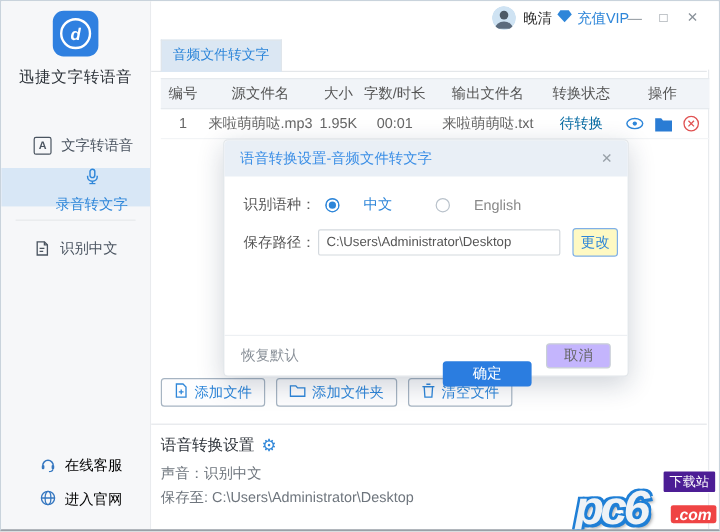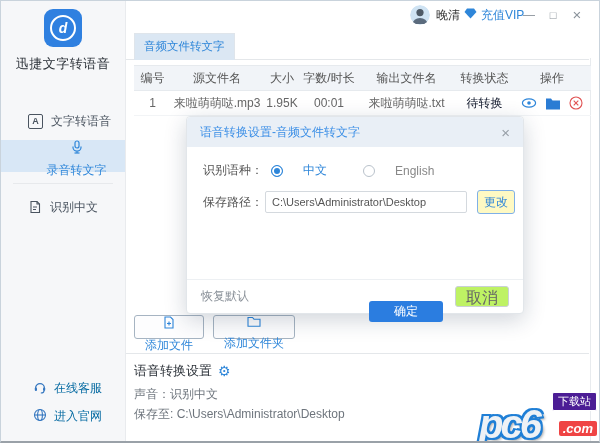--- a/index.html
+++ b/index.html
@@ -13,21 +13,21 @@
     display:flex;align-items:center;justify-content:center;}
   .logo-ring{width:22px;height:22px;border:2px solid #fff;border-radius:50%;display:flex;align-items:center;justify-content:center;
     color:#fff;font-weight:bold;font-style:italic;font-size:14px;line-height:1;}
   .app-name{position:absolute;top:54px;width:100%;text-align:center;font-size:13px;color:#2b3138;letter-spacing:.5px;}
   .nav-item{position:absolute;left:0;width:100%;height:32px;display:flex;align-items:center;gap:8px;
     padding-left:27px;box-sizing:border-box;color:#4a5460;cursor:pointer;}
   .nav-item.active{background:#d8e7f6;color:#2e86d9;}
   .nav-item .ic{display:flex;align-items:center;}
   .a-box{width:13px;height:13px;border:1px solid currentColor;border-radius:2px;font-size:9px;line-height:13px;text-align:center;font-weight:bold;}
   .sidebar-divider{position:absolute;left:12px;right:12px;top:182px;border-top:1px solid #e7e9ec;}
-  .side-foot{position:absolute;left:32px;display:flex;align-items:center;gap:7px;color:#0369a1;cursor:pointer;}
+  .side-foot{position:absolute;left:32px;display:flex;align-items:center;gap:7px;color:#000000;cursor:pointer;}
 
   
   .main{position:absolute;left:125px;top:0;right:0;height:100%;background:#fff;}
   .right-edge{position:absolute;top:57px;bottom:0;left:464px;width:1px;background:#e8ebee;}
 
   
   .topbar{position:absolute;top:0;left:0;right:0;height:28px;}
   .avatar{position:absolute;left:284px;top:4px;width:20px;height:20px;border-radius:50%;overflow:hidden;display:block;}
   .tb-name{position:absolute;left:310px;top:0;line-height:28px;color:#333;}
   .vip{position:absolute;left:338px;top:0;line-height:28px;color:#2e86d9;display:flex;align-items:center;gap:4px;cursor:pointer;}
@@ -44,27 +44,27 @@
   .thead,.trow{display:flex;height:24px;line-height:24px;}
   .thead{background:#f1f4f8;border-top:1px solid #e6eaee;border-bottom:1px solid #e6eaee;color:#555;}
   .trow{color:#666;border-bottom:1px solid #f2f4f6;}
   .c0{width:37px;text-align:center;}
   .c1{width:92px;text-align:center;overflow:hidden;white-space:nowrap;}
   .c2{width:38px;text-align:center;}
   .c3{width:56px;text-align:center;}
   .c4{width:99px;text-align:center;overflow:hidden;white-space:nowrap;}
   .c5{width:57px;text-align:center;}
   .c6{width:78px;display:flex;align-items:center;justify-content:center;gap:8px;}
-  .trow .c5{color:#0f172a;}
+  .trow .c5{color:#0369a1;}
   .op-ic{display:flex;align-items:center;cursor:pointer;}
 
   
   .toolbar{position:absolute;top:314px;left:8px;display:flex;gap:9px;}
   .tool-btn{height:24px;padding:0 10px;border:1px solid #a6b4c2;border-radius:3px;background:#fdfdfe;
-    color:#2e86d9;display:flex;align-items:center;gap:5px;font-size:12px;cursor:pointer;font-family:inherit;flex-direction:column;}
+    color:#2e86d9;display:flex;align-items:center;gap:5px;font-size:12px;cursor:pointer;font-family:inherit;}
   .main-divider{position:absolute;top:352px;left:0;right:10px;border-top:1px solid #e4e7ea;}
 
   
   .summary-title{position:absolute;left:8px;top:361px;font-size:13px;color:#2b3138;display:flex;align-items:center;gap:6px;}
   .gear{color:#2e86d9;font-size:14px;line-height:1;cursor:pointer;}
   .sum-l{position:absolute;left:8px;font-size:12px;color:#6e757d;}
 
   
   .dialog{position:absolute;left:185px;top:115px;width:338px;height:198px;background:#fff;border:1px solid #e2e6ea;
     border-radius:4px;box-shadow:0 6px 22px rgba(20,40,70,.20);box-sizing:border-box;z-index:5;}
@@ -80,22 +80,22 @@
   .radio-lab.unsel{color:#888;}
   .path-input{width:188px;height:20px;border:1px solid #d4d9de;border-radius:2px;font-size:11px;color:#555;
     padding:0 6px;margin-left:2px;font-family:inherit;background:#fff;}
   .chg-btn{margin-left:10px;height:24px;width:38px;border:1px solid #7fb0e8;border-radius:3px;background:#fef9c3;
     color:#2e86d9;font-size:12px;cursor:pointer;font-family:inherit;}
   .dlg-footer{position:absolute;left:0;right:0;bottom:0;height:34px;border-top:1px solid #edf0f3;
     display:flex;align-items:center;padding:0 14px;box-sizing:border-box;}
   .restore{color:#8a9199;cursor:pointer;}
   .btn-ok{margin-left:auto;width:74px;height:21px;background:#2b7de0;color:#fff;border:none;border-radius:3px;
     font-size:12px;cursor:pointer;font-family:inherit;margin-top:29px;}
-  .btn-cancel{margin-left:12px;width:54px;height:21px;background:#bef264;color:#666;border:1px solid #c9d0d6;
-    border-radius:3px;font-size:16px;cursor:pointer;font-family:inherit;}
+  .btn-cancel{margin-left:12px;width:54px;height:21px;background:#c4b5fd;color:#666;border:1px solid #c9d0d6;
+    border-radius:3px;font-size:12px;cursor:pointer;font-family:inherit;}
 
   
   .watermark{position:absolute;right:2px;bottom:3px;width:120px;height:50px;z-index:9;}
   .wm-pc6{position:absolute;left:2px;bottom:-6px;font-size:40px;font-weight:bold;font-style:italic;color:#eef2f6;
     letter-spacing:-3px;line-height:1;
     text-shadow:-2px -2px 0 #1f7fd6,2px -2px 0 #1f7fd6,-2px 2px 0 #1f7fd6,2px 2px 0 #1f7fd6,3px 3px 3px rgba(0,0,0,.35);}
   .wm-tag{position:absolute;top:4px;right:0;background:#4c1d95;color:#fff;font-size:11px;padding:1px 5px;
     border:1px solid #fff;border-radius:2px;}
   .wm-com{position:absolute;right:0;bottom:2px;background:#ef4444;color:#fff;font-size:13px;font-weight:bold;
     font-style:italic;padding:0 4px;border-radius:2px;}
@@ -244,20 +244,30 @@
         <span>添加文件</span>
       </button>
       <button class="tool-btn">
         <span>
           <svg width="14" height="11" viewBox="0 0 14 11" fill="none" stroke="#2e86d9" stroke-width="1.1">
             <path d="M1 1.5h4.5L7 3.2h6v7H1z"></path>
           </svg>
         </span>
         <span>添加文件夹</span>
       </button>
+      <button class="tool-btn">
+        <span>
+          <svg width="12" height="13" viewBox="0 0 12 13" fill="none" stroke="#2e86d9" stroke-width="1.1">
+            <line x1="1" y1="3.2" x2="11" y2="3.2"></line>
+            <path d="M2.5 3.2h7l-.6 8.8H3.1z"></path>
+            <line x1="4.3" y1="1.2" x2="7.7" y2="1.2"></line>
+          </svg>
+        </span>
+        <span>清空文件</span>
+      </button>
     </div>
 
     <div class="main-divider"></div>
 
     <div class="summary-title">
       <span>语音转换设置</span>
       <span class="gear">⚙</span>
     </div>
     <div class="sum-l" style="top:385px;">声音：识别中文</div>
     <div class="sum-l" style="top:405px;">保存至: C:\Users\Administrator\Desktop</div>

